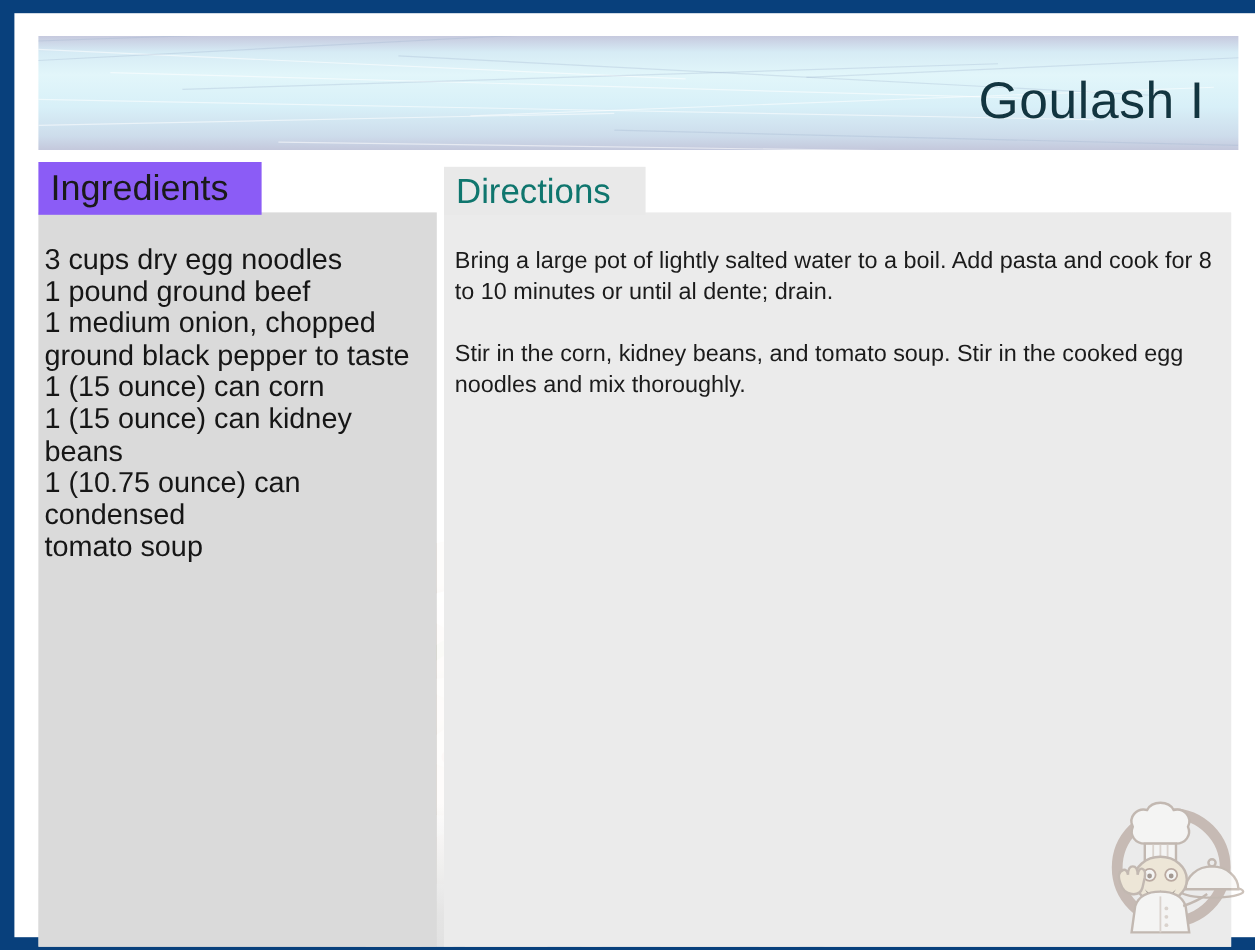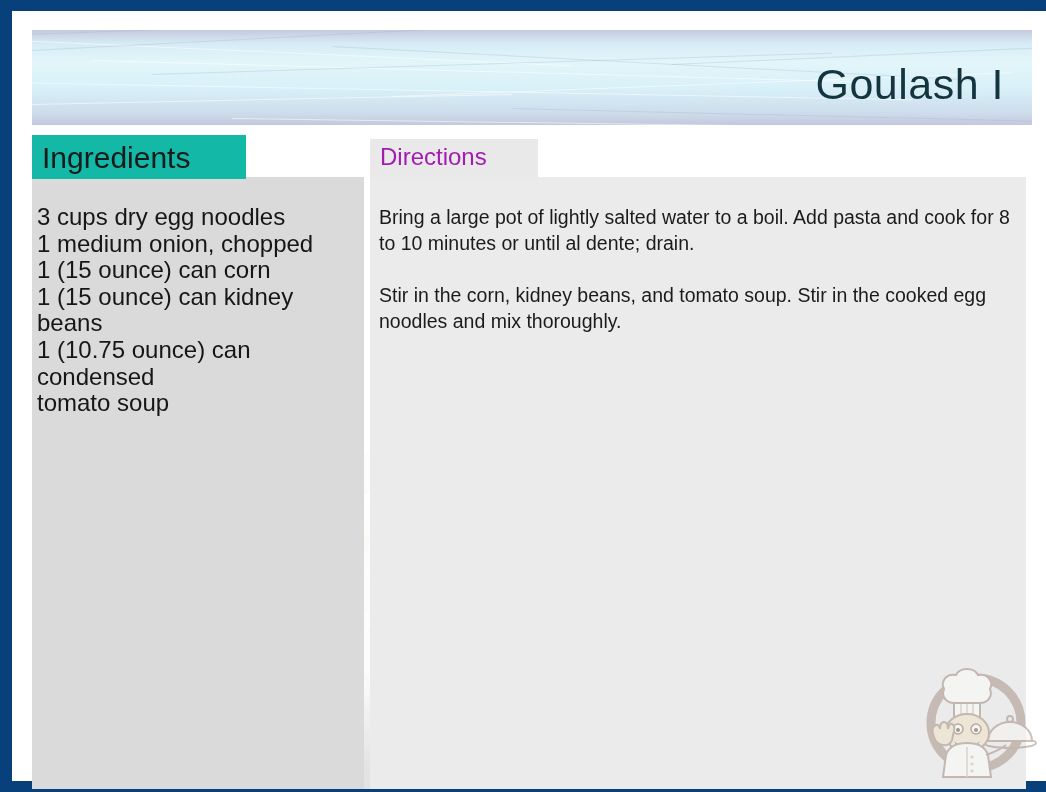--- a/index.html
+++ b/index.html
@@ -72,23 +72,23 @@
     line-height: 1;
     font-family: "Liberation Sans", sans-serif;
     text-shadow: 0 0 1px rgba(255,255,255,0.8);
   }
 
   
   #ingredients-tab {
     position: absolute;
     left: 20px;
     top: 124px;
-    width: 214px;
+    width: 186px;
     height: 44px;
-    background: #14b8a6;
+    background: #8b5cf6;
     text-decoration: underline;
   }
   #ingredients-heading {
     position: absolute;
     left: 10px;
     top: 4px;
     font-size: 30px;
     color: #1a1a1a;
     line-height: 1.25;
     white-space: nowrap;
@@ -121,22 +121,22 @@
     left: 358px;
     top: 128px;
     width: 168px;
     height: 40px;
     background: #e9e9e9;
   }
   #directions-heading {
     position: absolute;
     left: 10px;
     top: 3px;
-    font-size: 24px;
-    color: #a21caf;
+    font-size: 29px;
+    color: #0f766e;
     line-height: 1.25;
     white-space: nowrap;
   }
   #directions-panel {
     position: absolute;
     left: 358px;
     top: 166px;
     width: 656px;
     height: 612px;
     background: #ebebeb;
@@ -348,21 +348,23 @@
       <div class="pepper" style="left:500px; top:560px; width:24px; height:14px; transform:rotate(22deg);"></div>
 
       <div id="gutter-strip"></div>
       <div id="photo-fade-right"></div>
       <div id="photo-fade-bottom"></div>
     </div>
 
     <div id="ingredients-panel">
       <div id="ingredients-list">
           <div>3 cups dry egg noodles</div>
+          <div>1 pound ground beef</div>
           <div>1 medium onion, chopped</div>
+          <div>ground black pepper to taste</div>
           <div>1 (15 ounce) can corn</div>
           <div>1 (15 ounce) can kidney beans</div>
           <div>1 (10.75 ounce) can  condensed</div>
           <div>tomato soup</div>
         </div>
     </div>
     <div id="ingredients-tab">
       <div id="ingredients-heading">Ingredients</div>
     </div>
 

